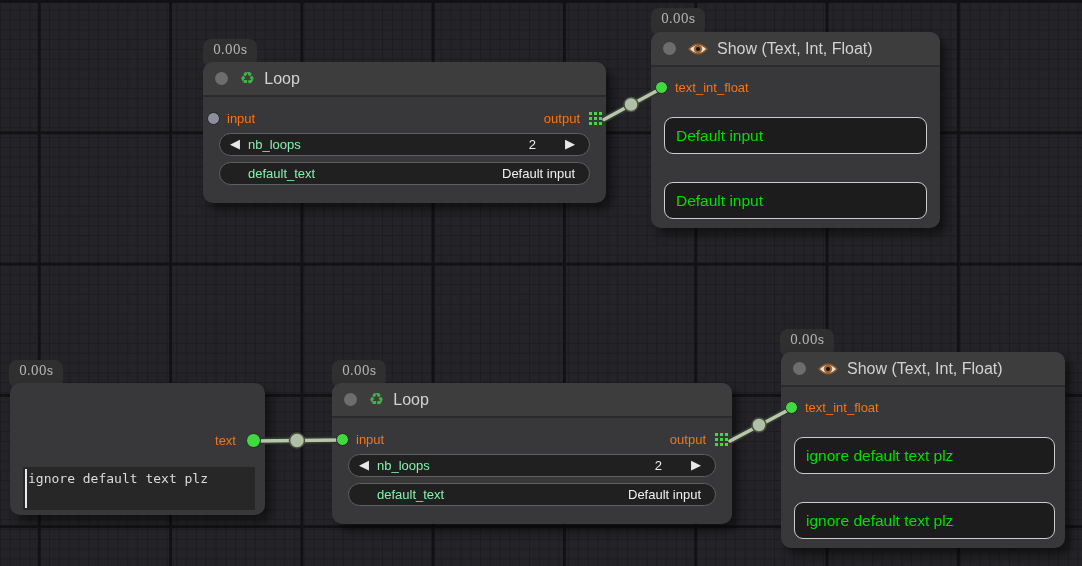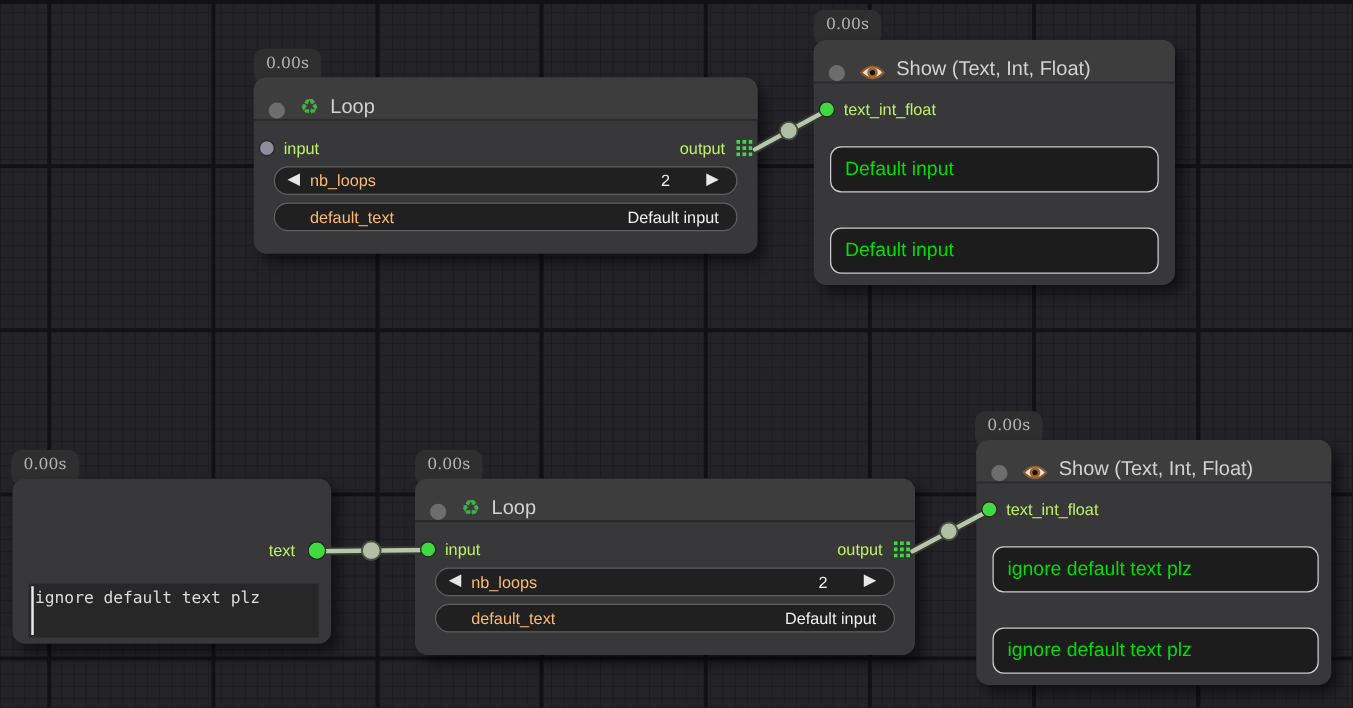--- a/index.html
+++ b/index.html
@@ -20,37 +20,37 @@
     position:absolute;height:28px;background:#2f2f30;border-radius:8px;
     color:#b5b5b5;font-family:"DejaVu Serif",serif;font-size:12.5px;
     display:flex;justify-content:center;padding-top:3px;width:54px;
   }
   .node{
     position:absolute;background:#38383a;border-radius:10px;
     box-shadow:6px 7px 10px rgba(0,0,0,.5);
   }
   .node-header{
     height:35px;border-bottom:2px solid #2b2b2c;background:#3d3d3e;
-    border-radius:10px 10px 0 0;display:flex;align-items:flex-end;padding:0 12px;
+    border-radius:10px 10px 0 0;display:flex;align-items:center;padding:0 12px;
   }
   .collapse-dot{width:13px;height:13px;border-radius:50%;background:#6d6d6d;flex:none;}
   .hdr-icon{margin-left:12px;margin-right:9px;flex:none;line-height:0;}
   .glyph-icon{font-family:"DejaVu Sans",sans-serif;font-size:17px;line-height:17px;}
   .recycle{color:#44b04a;}
   .node-title{font-size:16px;color:#d2d2d2;white-space:nowrap;}
   .slot-dot{position:absolute;width:13px;height:13px;border-radius:50%;z-index:10;border:1px solid #242424;}
   .dot-gray{background:#8d8d9d;}
   .dot-green{background:#40d940;}
-  .slot-label{position:absolute;font-size:13px;color:#bef264;line-height:15px;}
+  .slot-label{position:absolute;font-size:13px;color:#f97316;line-height:15px;}
   .grid-icon{position:absolute;z-index:10;line-height:0;}
   .widget{
     position:absolute;height:23px;border-radius:12px;background:#202020;
     border:1px solid #5f5f5f;font-size:13px;color:#c4c4c4;
   }
-  .widget .wlabel{position:absolute;left:28px;top:3px;color:#fdba74;}
+  .widget .wlabel{position:absolute;left:28px;top:3px;color:#86efac;}
   .widget .wvalue{position:absolute;top:3px;color:#f0f0f0;}
   .widget .arrow{position:absolute;top:2px;color:#e8e8e8;font-size:13px;font-family:"DejaVu Sans",sans-serif;}
   .show-box{
     position:absolute;height:37px;background:#1c1c1c;border:1.5px solid #cccccc;
     border-radius:9px;display:flex;align-items:center;padding-left:11px;
     font-size:15.5px;color:#00DF00;
   }
   .write-area{
     position:absolute;background:#272727;border:none;resize:none;overflow:hidden;
     font-family:"DejaVu Sans Mono",monospace;font-size:13px;color:#dcdcdc;

